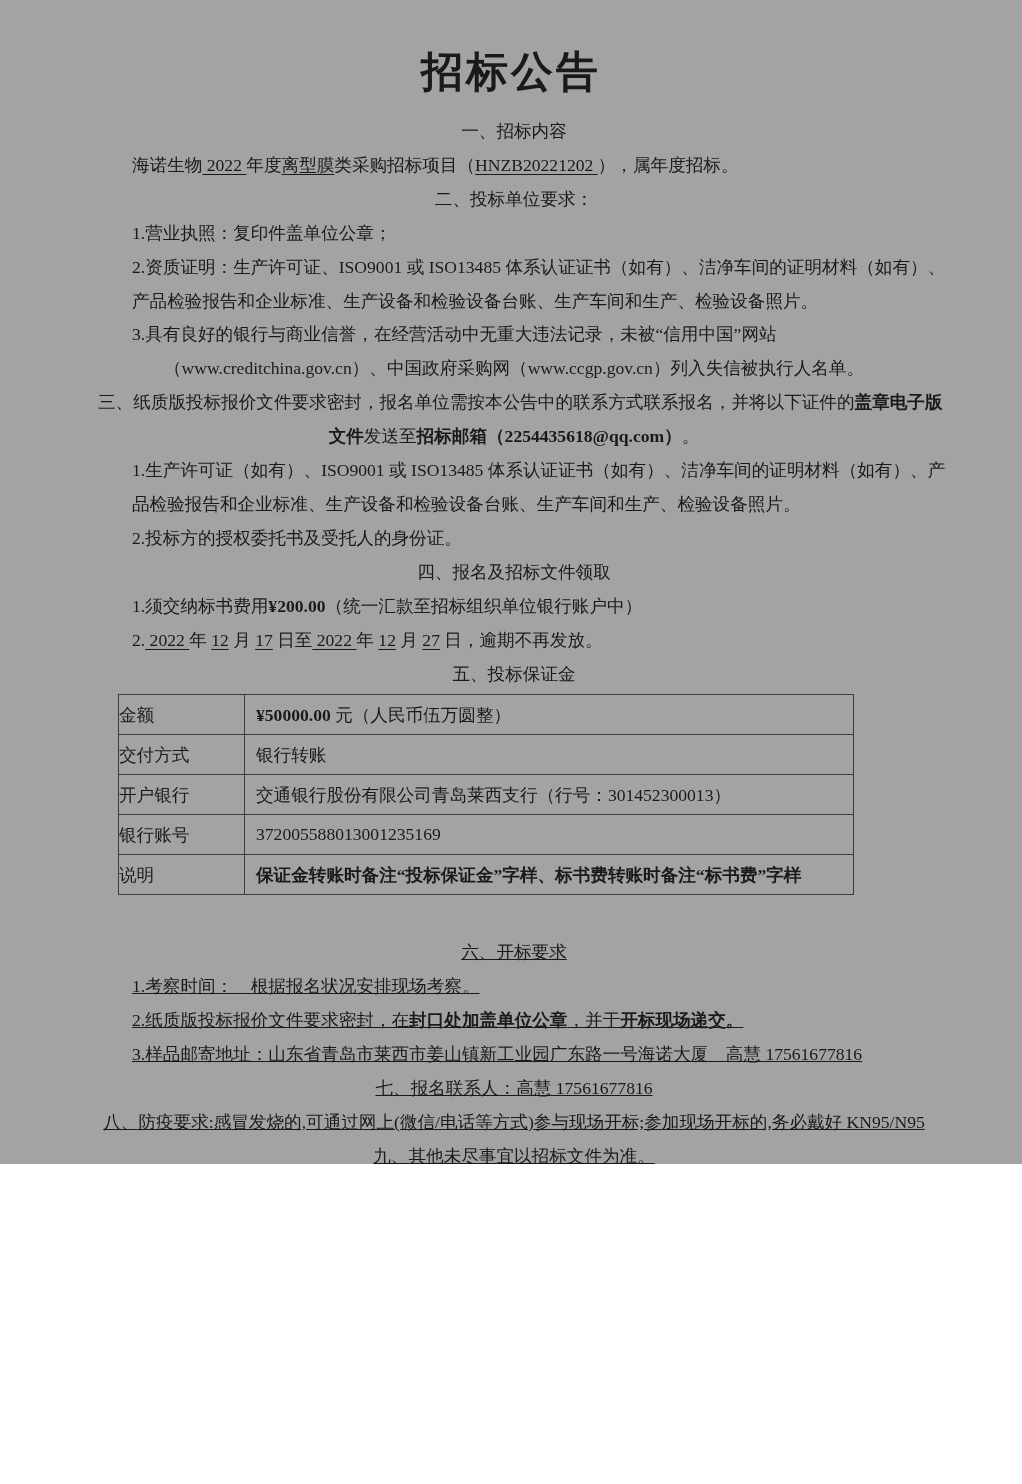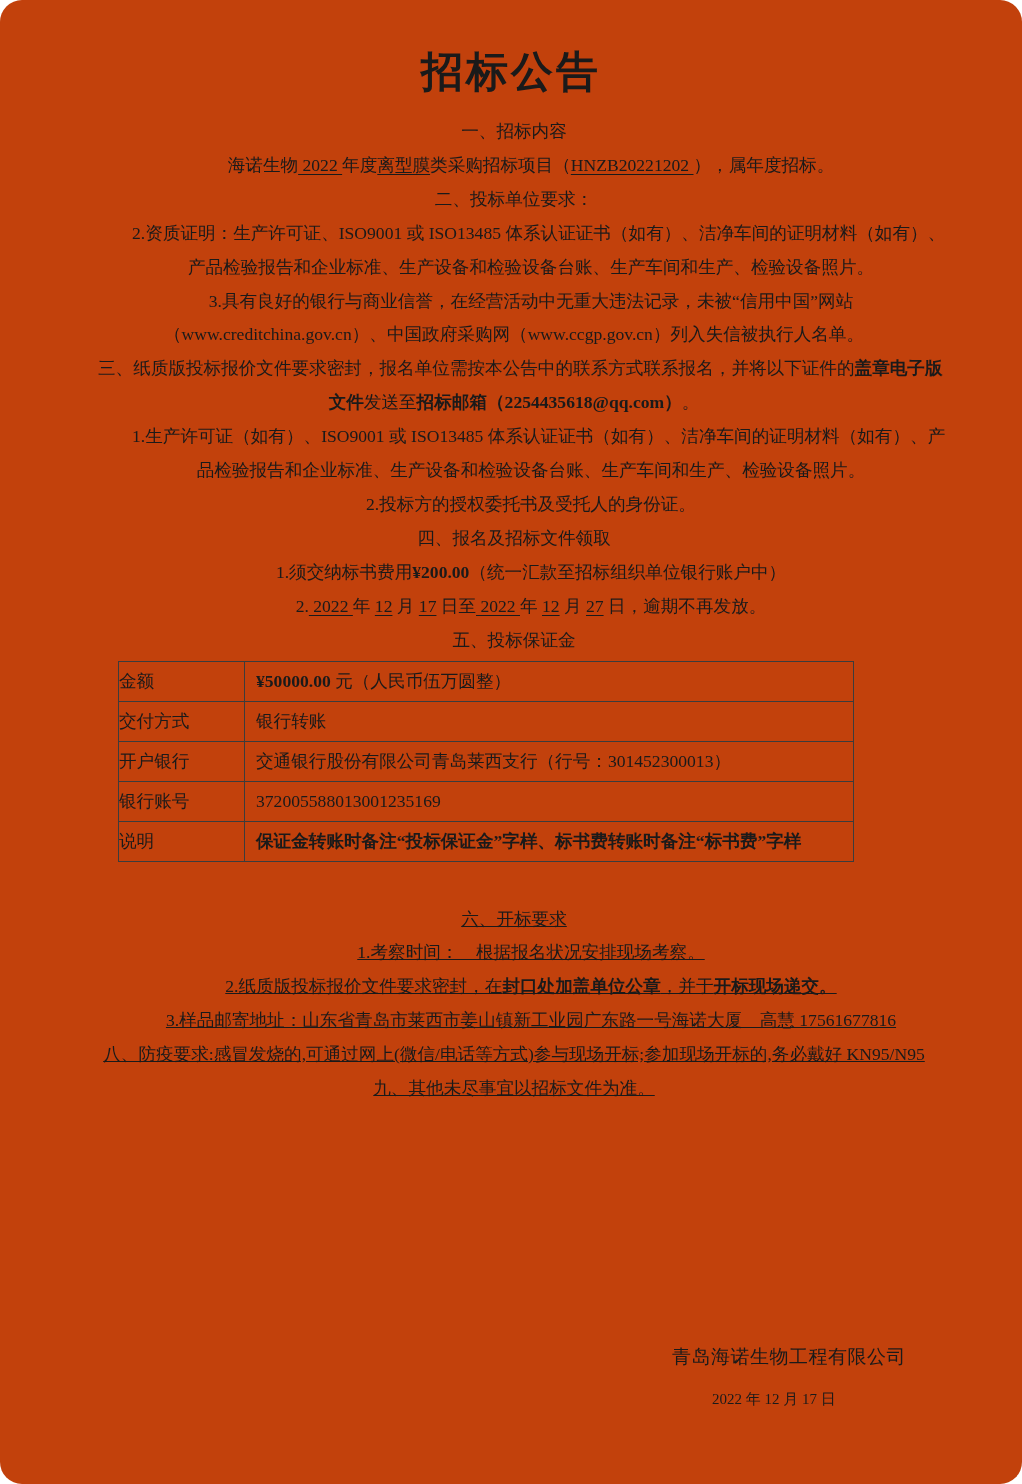--- a/index.html
+++ b/index.html
@@ -1,24 +1,23 @@
 <!DOCTYPE html>
 <html><head>
 <meta charset="utf-8">
 <style>
   html,body { margin:0; padding:0; background:#ffffff; }
   .page {
     position:relative;
-    width:1022px; height:1484px;
-    background:#c2410c;
+    width:1022px; height:1164px;
+    background:#a3a3a3;
     color:#1a1a1a;
     font-family:"Liberation Serif","DejaVu Serif",serif;
     overflow:hidden;
     box-sizing:border-box;
-    border-radius:22px;
   }
   .title {
     padding-top:48px;
     text-align:center;
     font-family:"Liberation Sans","DejaVu Sans",sans-serif;
     font-weight:700;
     font-size:42px;
     line-height:1.12;
     letter-spacing:3px;
   }
@@ -26,21 +25,21 @@
     margin-top:20px;
     padding:0 92px 0 98px;
     font-size:17.6px;
   }
   .para {
     line-height:33.9px;
     min-height:33.9px;
     white-space:nowrap;
   }
   .ind0 { padding-left:0;text-align:center; }
-  .ind1 { padding-left:34px;text-align:center; }
+  .ind1 { padding-left:34px; }
   .b { font-weight:700; }
   .u { text-decoration:underline; text-underline-offset:3px; }
   table.deposit {
     border-collapse:collapse;
     margin:3px 0 0 20px;
     table-layout:fixed;
   }
   .deposit td {
     border:1.5px solid #3c3c3c;
     height:39px;
@@ -65,20 +64,21 @@
 <body>
 
 <div class="page">
   <div class="title">招标公告</div>
 
   <div class="content">
     <div id="body-top">
         <div class="para ind0"><span class="">一、招标内容</span></div>
         <div class="para ind1"><span class="">海诺生物</span><span class="u"> 2022 </span><span class="">年度</span><span class="u">离型膜</span><span class="">类采购招标项目（</span><span class="u">HNZB20221202 </span><span class="">），属年度招标。</span></div>
         <div class="para ind0"><span class="">二、投标单位要求：</span></div>
+        <div class="para ind1"><span class="">1.营业执照：复印件盖单位公章；</span></div>
         <div class="para ind1"><span class="">2.资质证明：生产许可证、ISO9001 或 ISO13485 体系认证证书（如有）、洁净车间的证明材料（如有）、</span></div>
         <div class="para ind1"><span class="">产品检验报告和企业标准、生产设备和检验设备台账、生产车间和生产、检验设备照片。</span></div>
         <div class="para ind1"><span class="">3.具有良好的银行与商业信誉，在经营活动中无重大违法记录，未被“信用中国”网站</span></div>
         <div class="para ind0"><span class="">（www.creditchina.gov.cn）、中国政府采购网（www.ccgp.gov.cn）列入失信被执行人名单。</span></div>
         <div class="para ind0"><span class="">三、纸质版投标报价文件要求密封，报名单位需按本公告中的联系方式联系报名，并将以下证件的</span><span class="b ">盖章电子版</span></div>
         <div class="para ind0"><span class="b ">文件</span><span class="">发送至</span><span class="b ">招标邮箱（2254435618@qq.com）</span><span class="">。</span></div>
         <div class="para ind1"><span class="">1.生产许可证（如有）、ISO9001 或 ISO13485 体系认证证书（如有）、洁净车间的证明材料（如有）、产</span></div>
         <div class="para ind1"><span class="">品检验报告和企业标准、生产设备和检验设备台账、生产车间和生产、检验设备照片。</span></div>
         <div class="para ind1"><span class="">2.投标方的授权委托书及受托人的身份证。</span></div>
         <div class="para ind0"><span class="">四、报名及招标文件领取</span></div>
@@ -110,20 +110,21 @@
             <td class="val"><span class="b ">保证金转账时备注“投标保证金”字样、标书费转账时备注“标书费”字样</span></td>
           </tr>
         </tbody>
     </table>
 
     <div id="body-bottom" class="after">
         <div class="para ind0"><span class="">六、开标要求</span></div>
         <div class="para ind1"><span class="">1.考察时间：　根据报名状况安排现场考察。</span></div>
         <div class="para ind1"><span class="">2.纸质版投标报价文件要求密封，在</span><span class="b ">封口处加盖单位公章</span><span class="">，并于</span><span class="b ">开标现场递交。</span></div>
         <div class="para ind1"><span class="">3.样品邮寄地址：山东省青岛市莱西市姜山镇新工业园广东路一号海诺大厦　高慧 17561677816</span></div>
+        <div class="para ind0"><span class="">七、报名联系人：高慧 17561677816</span></div>
         <div class="para ind0"><span class="">八、防疫要求:感冒发烧的,可通过网上(微信/电话等方式)参与现场开标;参加现场开标的,务必戴好 KN95/N95</span></div>
         <div class="para ind0"><span class="">九、其他未尽事宜以招标文件为准。</span></div>
       </div>
   </div>
 
   <div class="footer-company">青岛海诺生物工程有限公司</div>
   <div class="footer-date">2022 年 12 月 17 日</div>
 </div>
 
 </body></html>

